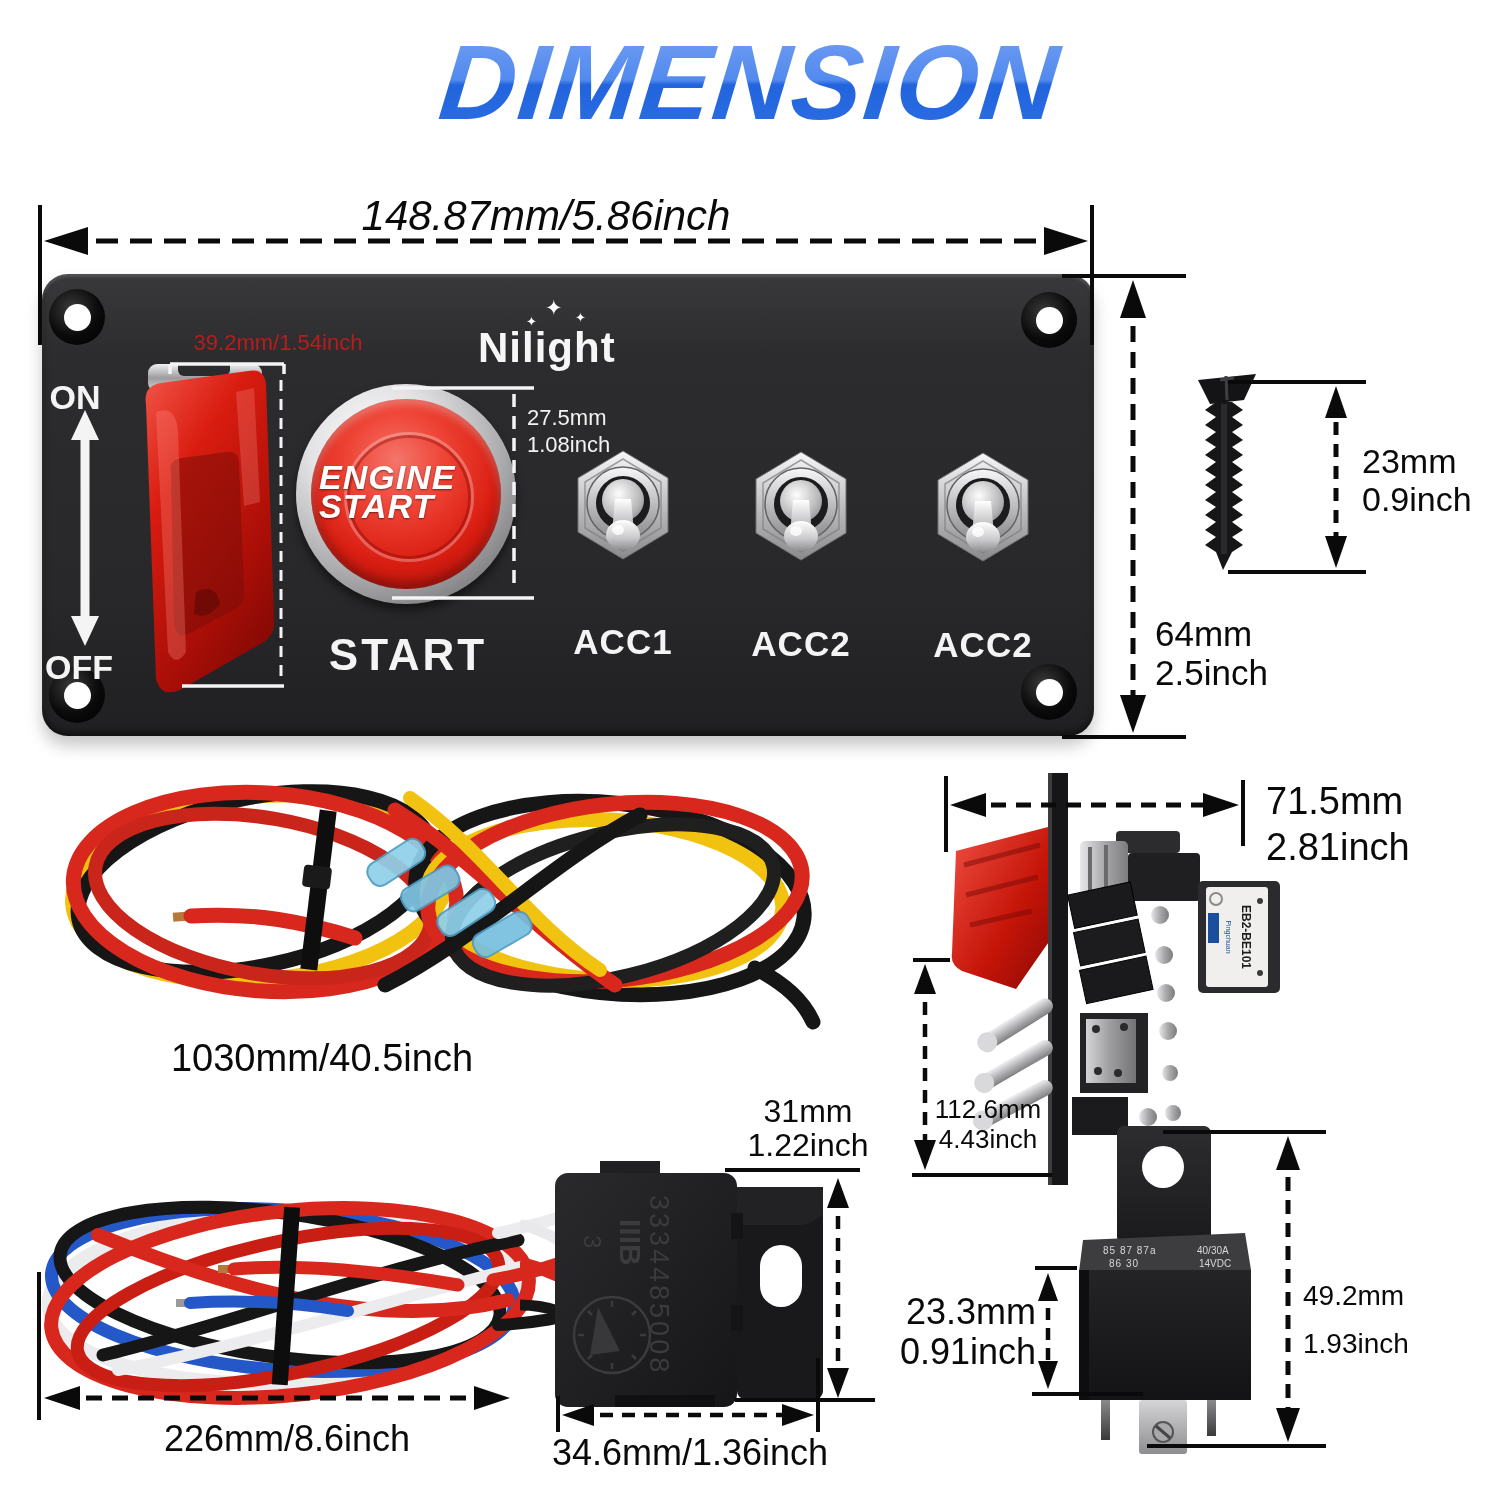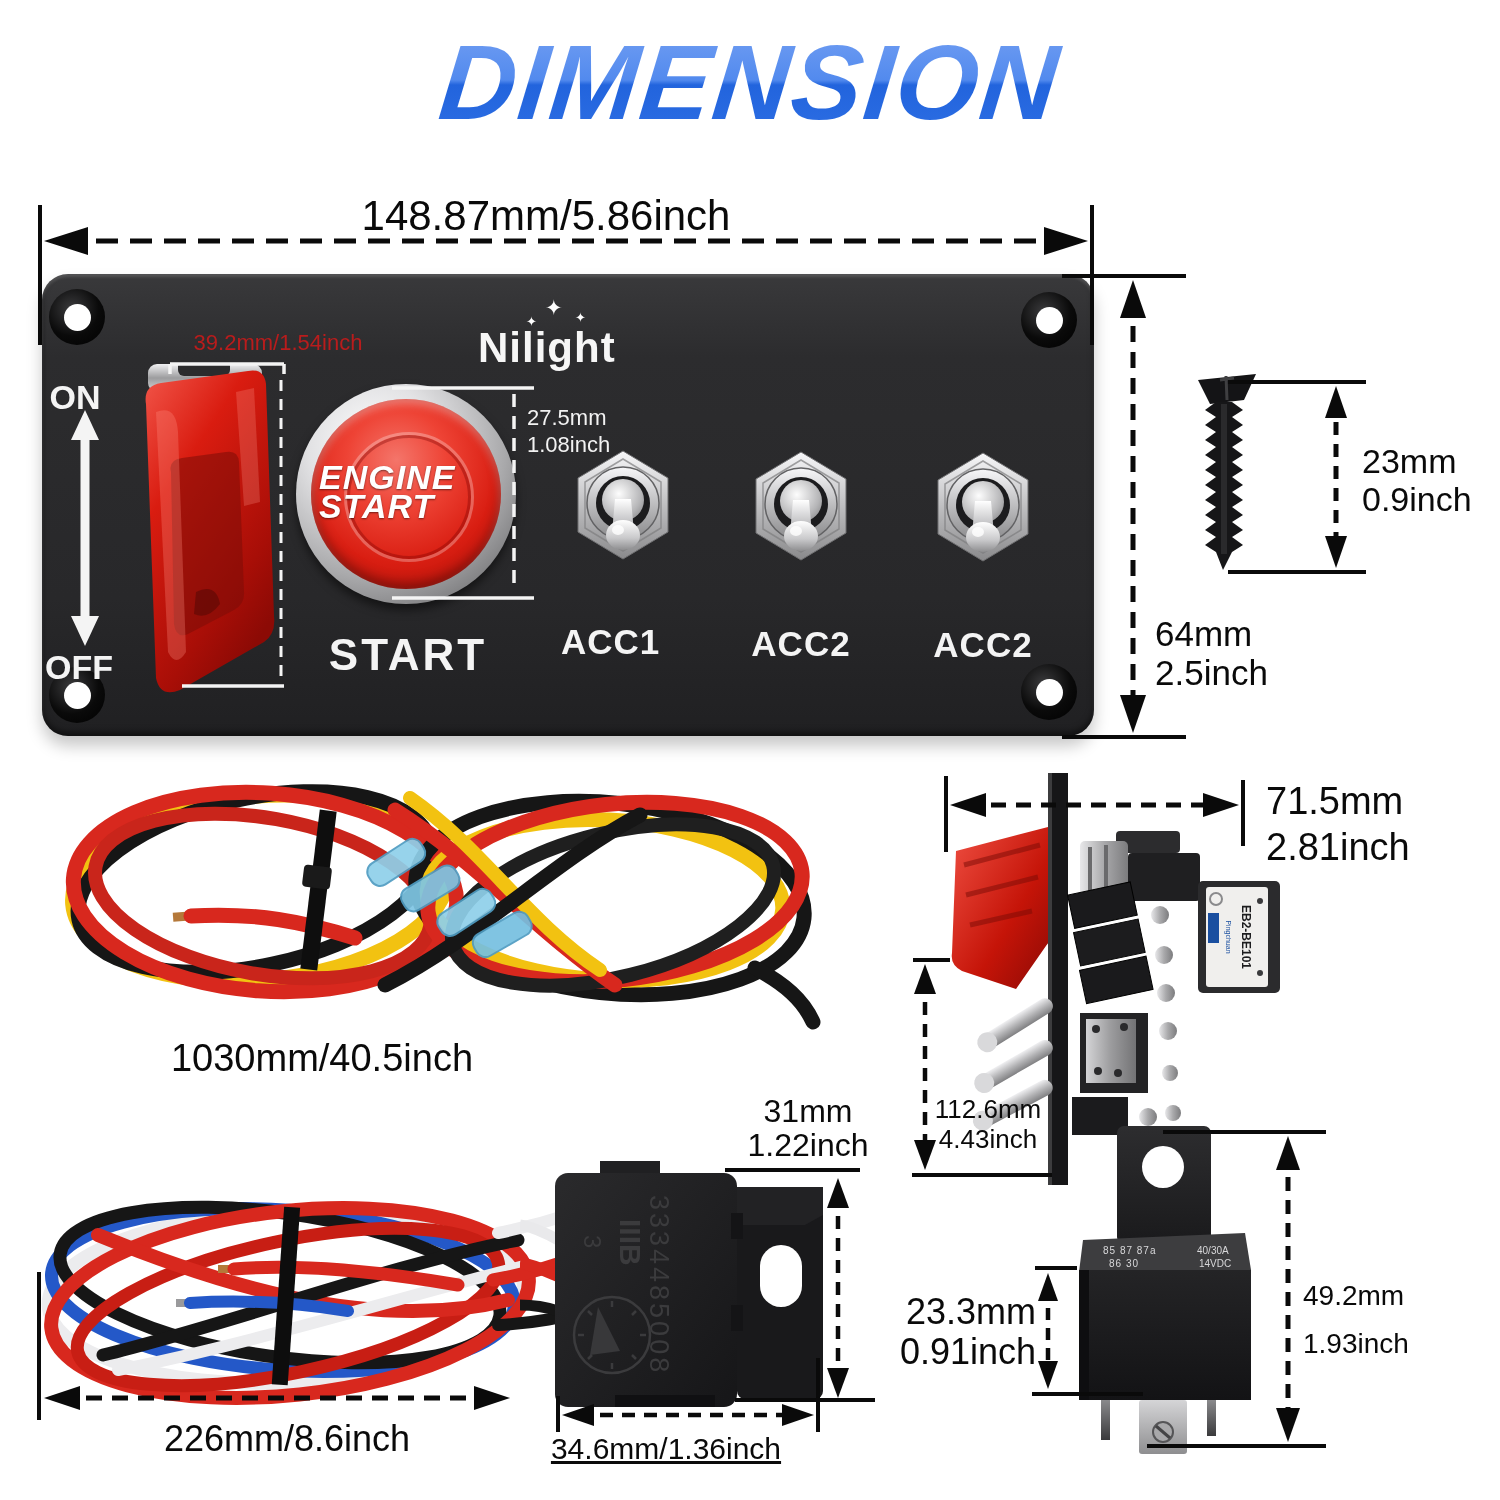--- a/index.html
+++ b/index.html
@@ -133,21 +133,21 @@
 <svg class="abs" style="left:923px;top:445px;" width="120" height="130" viewBox="0 0 120 130">
   <polygon points="60,8 105,35 105,89 60,116 15,89 15,35" fill="url(#hexg)" stroke="#6f6f71" stroke-width="1"></polygon>
   <polygon points="60,16 98,39 98,85 60,108 22,85 22,39" fill="none" stroke="#7d7d7f" stroke-width="1.5" opacity=".7"></polygon>
   <circle cx="60" cy="60" r="36" fill="url(#hexg)" stroke="#626264" stroke-width="1.5"></circle>
   <circle cx="60" cy="60" r="27" fill="#1c1c1e"></circle>
   <circle cx="60" cy="57" r="21" fill="url(#domeg)"></circle>
   <path d="M52,56 L68,56 L71,90 L49,90 Z" fill="url(#tipg)"></path>
   <ellipse cx="60" cy="92" rx="17" ry="15" fill="url(#tipg)"></ellipse>
   <ellipse cx="55" cy="87" rx="6" ry="5" fill="#fff" opacity=".8"></ellipse>
 </svg>
-<div class="abs wlabel" style="left:561px;top:622px;width:124px;font-size:35px;letter-spacing:1px;">ACC1</div>
+<div class="abs wlabel" style="left:561px;top:622px;width:124px;text-align:center;font-size:35px;letter-spacing:1px;">ACC1</div>
 <div class="abs wlabel" style="left:739px;top:624px;width:124px;text-align:center;font-size:35px;letter-spacing:1px;">ACC2</div>
 <div class="abs wlabel" style="left:921px;top:625px;width:124px;text-align:center;font-size:35px;letter-spacing:1px;">ACC2</div>
 
 <svg class="abs" style="left:1192px;top:370px;" width="75" height="210" viewBox="0 0 75 210">
   <polygon points="6,10 64,4 52,30 18,34" fill="#141416"></polygon>
   <path d="M28,10 L42,8 M34,6 L35,30" stroke="#3f3f41" stroke-width="3" fill="none"></path>
   <path d="M24,32 L13,40 L24,47 L13,55 L24,62 L13,70 L24,77 L13,85 L24,92 L13,100 L24,107 L13,115 L24,122 L13,130 L24,137 L13,145 L24,152 L13,160 L24,167 L13,175 L24,182 L31,200 L40,182 L51,175 L40,167 L51,160 L40,152 L51,145 L40,137 L51,130 L40,122 L51,115 L40,107 L51,100 L40,92 L51,85 L40,77 L51,70 L40,62 L51,55 L40,47 L51,40 L40,32 Z" fill="#161618"></path>
   <rect x="29" y="34" width="6" height="150" fill="#3c3c3e" opacity=".55"></rect>
 </svg>
 
@@ -417,21 +417,21 @@
     <path d="M514,394 V592" stroke-width="3.5" stroke-dasharray="13 9" fill="none"></path>
   </g>
 
   <g stroke="#f4f4f4" fill="#f4f4f4">
     <path d="M85,432 V624" stroke-width="9" fill="none"></path>
     <polygon points="85,410 71,440 99,440" stroke="none"></polygon>
     <polygon points="85,646 71,616 99,616" stroke="none"></polygon>
   </g>
 </svg>
 
-<div class="abs dim ctr" style="left:340px;top:192px;width:412px;font-size:42px;">148.87mm/5.86inch</div>
+<div class="abs dim ctr" style="left:340px;top:192px;width:412px;font-size:42px;font-style:italic;">148.87mm/5.86inch</div>
 <div class="abs ctr" style="left:168px;top:330px;width:220px;font-size:22px;color:#b91c1c;">39.2mm/1.54inch</div>
 <div class="abs" style="left:527px;top:404px;color:#f2f2f2;font-size:22px;line-height:27px;">
   <div>27.5mm</div>
   <div>1.08inch</div>
 </div>
 <div class="abs dim" style="left:1155px;top:614px;font-size:35px;line-height:39px;">
   <div>64mm</div>
   <div>2.5inch</div>
 </div>
 <div class="abs dim" style="left:1362px;top:442px;font-size:34px;line-height:38px;">
@@ -444,21 +444,21 @@
   <div>2.81inch</div>
 </div>
 <div class="abs dim ctr" style="left:928px;top:1094px;width:120px;font-size:26px;line-height:30px;">
   <div>112.6mm</div>
   <div>4.43inch</div>
 </div>
 <div class="abs dim ctr" style="left:738px;top:1094px;width:140px;font-size:32px;line-height:34px;">
   <div>31mm</div>
   <div>1.22inch</div>
 </div>
-<div class="abs dim ctr" style="left:516px;top:1432px;width:300px;font-size:30px;text-decoration:underline;">34.6mm/1.36inch</div>
+<div class="abs dim ctr" style="left:540px;top:1432px;width:300px;font-size:36px;">34.6mm/1.36inch</div>
 <div class="abs dim ctr" style="left:107px;top:1418px;width:360px;font-size:36px;">226mm/8.6inch</div>
 <div class="abs dim rt" style="left:888px;top:1292px;width:148px;font-size:36px;line-height:40px;">
   <div>23.3mm</div>
   <div>0.91inch</div>
 </div>
 <div class="abs dim" style="left:1303px;top:1272px;font-size:28px;line-height:48px;">
   <div>49.2mm</div>
   <div>1.93inch</div>
 </div>
 

